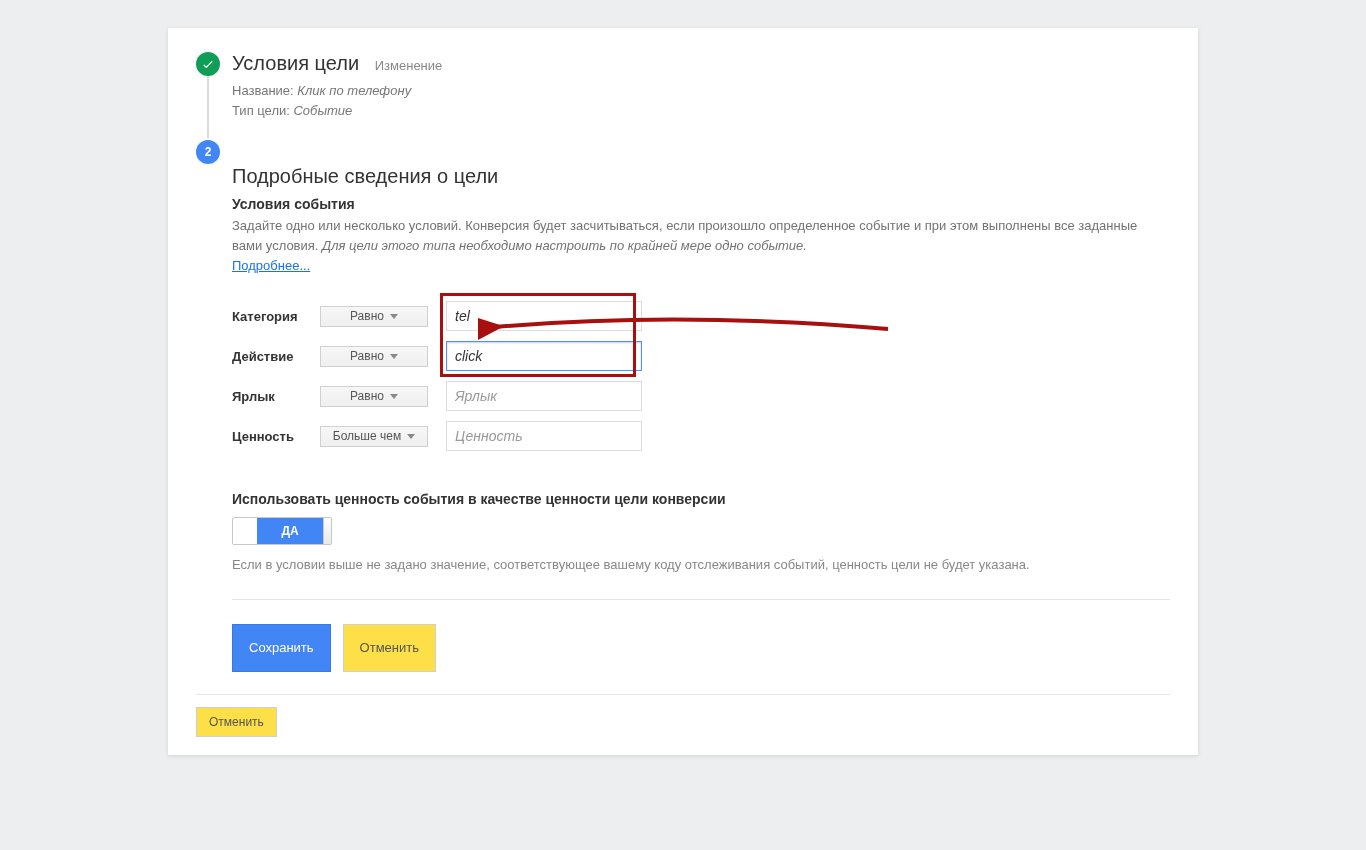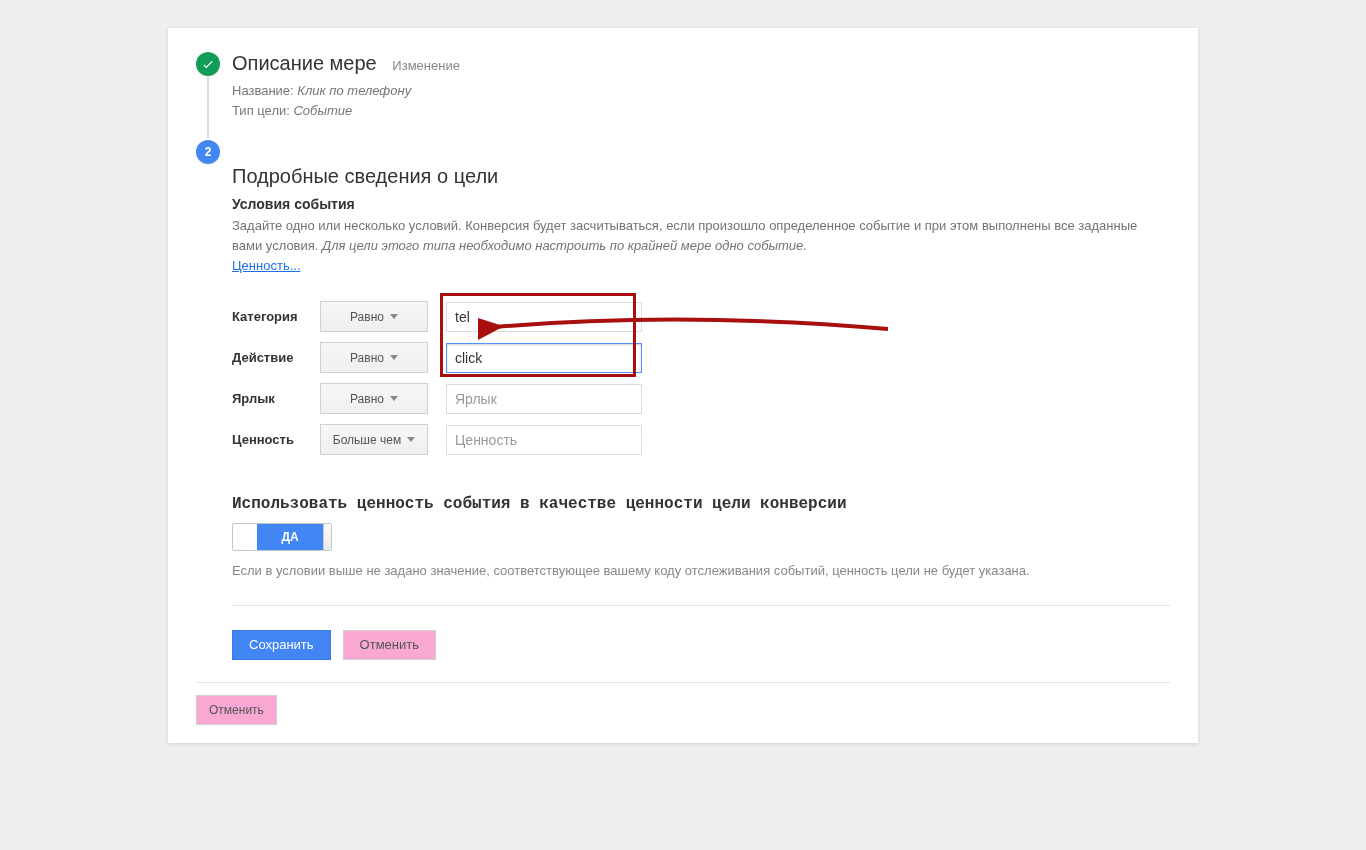--- a/index.html
+++ b/index.html
@@ -69,55 +69,56 @@
   .conditions-block { margin-top:28px; position:relative; }
   .cond-row {
     display:flex; align-items:center;
     margin-bottom:10px;
   }
   .cond-label {
     width: 88px;
     font-size:13px; font-weight:700; color:#333;
   }
   .operator-btn {
-    width: 108px; height: 31px;
+    width: 108px; height: 21px;
     border:1px solid #d0d0d0;
     background: linear-gradient(#f7f7f7,#efefef);
     color:#555; font-size:12px;
     display:flex; align-items:center; justify-content:center;
     cursor:pointer;
     gap:6px;
     margin-right: 18px;
   }
   .operator-btn .caret {
     width:0;height:0;border-left:4px solid transparent;border-right:4px solid transparent;border-top:5px solid #888;
   }
   .value-input {
     width: 196px; height: 30px;
     border:1px solid #dcdcdc;
     padding: 0 8px;
     font-size:14px; color:#333; outline:none;
     background:#fff;
+    font-style:italic;
   }
   .value-input.focused { border:1px solid #4d90fe; box-shadow: inset 0 1px 2px rgba(0,0,0,0.2); }
   .value-input::placeholder { color:#999; }
 
   .highlight-box {
     position:absolute;
     border:3px solid #a80f0f;
     pointer-events:none;
   }
 
   .arrow {
     position:absolute;
     pointer-events:none;
   }
 
   .value-section { margin-top:40px; }
-  .value-section .vtitle { font-size:16px; font-weight:700; color:#333; margin-bottom:10px;font-family:Liberation Mono, monospace; }
+  .value-section .vtitle { font-size:14px; font-weight:700; color:#333; margin-bottom:10px; }
   .toggle {
     display:flex; width:100px; height:28px; border:1px solid #c7c7c7;
     border-radius:2px; overflow:hidden; cursor:pointer;padding-left:24px;
   }
   .toggle .on {
     flex:0 0 66px; background:#4285f4; color:#fff;
     display:flex; align-items:center; justify-content:center;
     font-size:12px; font-weight:700;
   }
   .toggle .knob {
@@ -126,27 +127,27 @@
   }
   .value-note { font-size:13px; color:#888; margin-top:10px; line-height:1.5; max-width:880px; }
 
   hr.sep { border:none; border-top:1px solid #e5e5e5; margin:24px 0 16px 0; }
 
   .verify-line { font-size:13px; color:#888; line-height:1.5; max-width:880px; }
   .verify-link { color:#1a73e8; text-decoration:underline; margin-right:10px; }
 
   .actions { margin-top:24px; display:flex; gap:12px; }
   .btn {
-    height:30px; padding:0 16px;
+    height:48px; padding:0 16px;
     border:1px solid transparent;
     font-size:13px; cursor:pointer;
     display:flex; align-items:center;
   }
   .btn-primary { background:#4285f4; color:#fff; border-color:#3b78e7; }
-  .btn-secondary { background:#f9a8d4; color:#555; border-color:#d0d0d0; }
+  .btn-secondary { background:#fde047; color:#555; border-color:#d0d0d0; }
 
   .footer-cancel {
     margin-top:16px;
     border-top:1px solid #e5e5e5;
     padding-top:12px;
   }
   .footer-cancel .btn-secondary { font-size:12px; height:30px; padding:0 12px; }
 </style>
 </head>
 <body>
@@ -154,42 +155,42 @@
 <div class="card">
 
   <div class="step-row" style="margin-bottom:14px;">
     <div class="step-badge done">
       <svg width="14" height="14" viewBox="0 0 24 24">
           <path fill="#fff" d="M9 16.2l-3.5-3.5L4 14.2 9 19.2 20 8.2l-1.5-1.5z"></path>
         </svg>
     </div>
     <div class="step-connector"></div>
     <div class="step-content">
-      <span class="step-title">Описание мере</span>
+      <span class="step-title">Условия цели</span>
       <span class="step-sub">Изменение</span>
       <div class="step-meta">
         <span>Название:</span>
         <span class="value">Клик по телефону</span><br>
         <span>Тип цели:</span>
         <span class="value">Событие</span>
       </div>
     </div>
   </div>
 
   <div class="step-row">
     <div class="step-badge active">2</div>
     <div class="step-content step2-content">
       <span class="step-title">Подробные сведения о цели</span>
 
       <div class="section-title">Условия события</div>
       <div class="desc">
         <span>Задайте одно или несколько условий. Конверсия будет засчитываться, если произошло определенное событие и при этом выполнены все заданные вами условия.</span>
         <span class="italic">Для цели этого типа необходимо настроить по крайней мере одно событие.</span>
       </div>
-      <a href="#" class="learnmore">Ценность...</a>
+      <a href="#" class="learnmore">Подробнее...</a>
 
       
       <div class="conditions-block">
 
         <div class="cond-row">
           <div class="cond-label">Категория</div>
           <button class="operator-btn">
             <span>Равно</span>
             <span class="caret"></span>
           </button>

